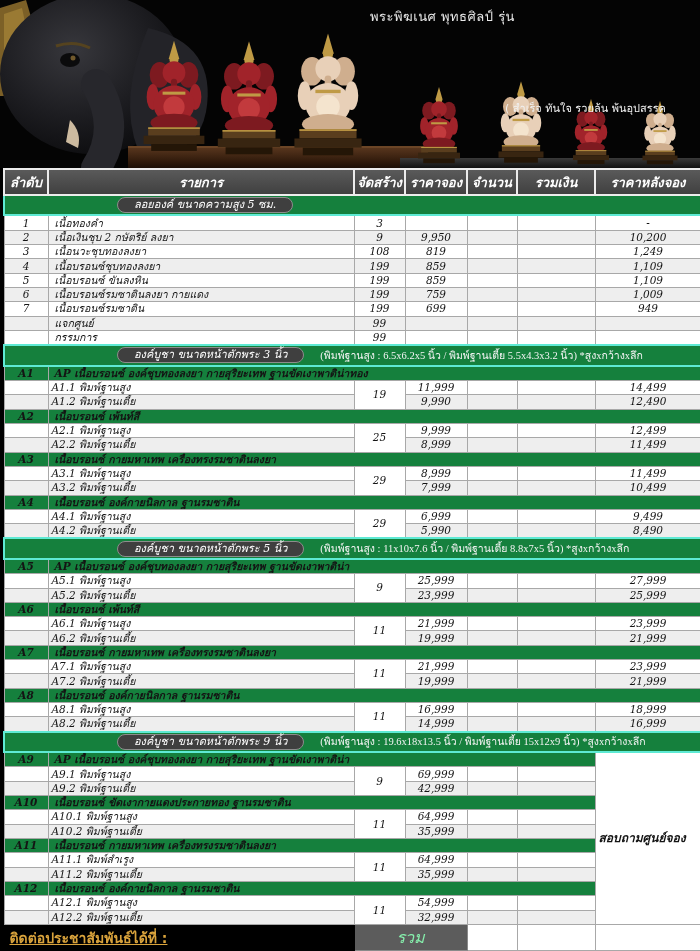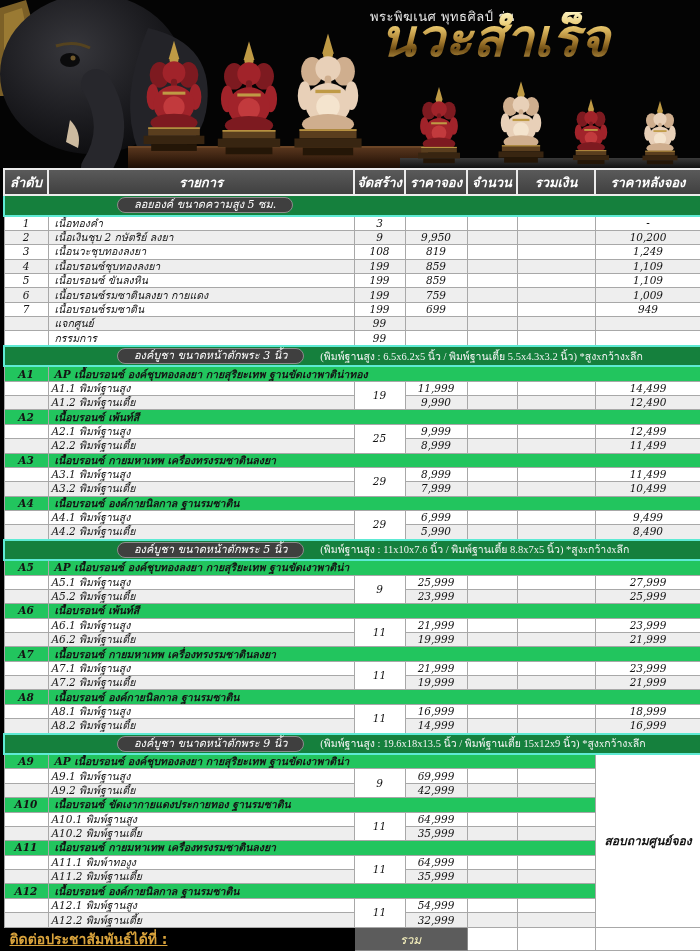--- a/index.html
+++ b/index.html
@@ -25,34 +25,34 @@
   thead th{height:24px;background:linear-gradient(180deg,#5a5a5a,#404040);color:#fff;
     font-family:"DejaVu Serif",serif;font-style:italic;font-weight:bold;font-size:13px;
     border:2px solid #ececec;padding:0;margin-top:8px;}
   tbody td{border:1px solid #a8a8a8;background:#fff;color:#141414;
     font-family:"DejaVu Serif",serif;font-style:italic;font-size:10.5px;line-height:1.05;
     height:13px;padding:0 3px;overflow:hidden;white-space:nowrap;}
   td.name{text-align:left;padding-left:6px;}
   td.sub-name{text-align:left;}
   td.no,td.num{text-align:center;}
   tr.tint td{background:#eeeeee;}
-  tr.grp td{background:#22c55e;font-weight:700;}
+  tr.grp td{background:#15803d;font-weight:700;}
   tr.grp td.ask-cell{background:#fff;font-weight:700;}
   tr.sec td{background:#15803d;border:2px solid #5eead4;height:18px;padding-left:112px;
     font-style:normal;}
   .pill{display:inline-block;background:#3f3f3f;border:1px solid #8d8d8d;border-radius:9px;
     padding:0 16px;color:#fff;font-family:"DejaVu Serif",serif;font-style:italic;font-size:11px;
     line-height:14px;vertical-align:middle;}
   .secnote{color:#f4f4f4;font-family:Liberation Serif, serif;font-size:10.5px;margin-left:16px;vertical-align:middle;}
-  td.ask-cell{text-align:center;font-size:12px;font-weight:700;white-space:normal;}
+  td.ask-cell{text-align:left;font-size:12px;font-weight:700;white-space:normal;}
   tfoot td{height:19px;padding:0;}
   tfoot .contact{background:#000;border:1px solid #000;color:#d9a33c;font-family:"DejaVu Sans",sans-serif;
     font-weight:bold;font-size:14px;text-decoration:underline;padding-left:5px;text-align:left;margin-left:20px;}
-  tfoot .grand{background:#5c5c5c;border:1px solid #8a8a8a;color:#fef9c3;text-align:center;
-    font-family:"DejaVu Serif",serif;font-style:italic;font-size:12px;}
+  tfoot .grand{background:#5c5c5c;border:1px solid #8a8a8a;color:#86efac;text-align:center;
+    font-family:"DejaVu Serif",serif;font-style:italic;font-size:16px;}
   tfoot .blank{background:#fff;border:1px solid #a8a8a8;}
 </style>
 </head>
 <body>
 
 <div class="hero">
   <svg width="250" height="168" viewBox="0 0 250 168" style="position:absolute;left:0;top:0">
     <defs>
       <radialGradient id="hg" cx="40%" cy="35%" r="75%">
         <stop offset="0%" stop-color="#37373c"></stop>
@@ -194,21 +194,21 @@
           <circle cx="50" cy="89" r="14" fill="#f4e4ce"></circle>
           <rect x="35" y="69" width="30" height="4" fill="#bf9a45"></rect>
           <ellipse cx="50" cy="110" rx="31" ry="12" fill="#cfae8e"></ellipse>
           <rect x="16" y="116" width="68" height="11" fill="#5a3e1e"></rect>
           <rect x="10" y="127" width="80" height="11" fill="#382511"></rect>
           <rect x="20" y="138" width="60" height="9" fill="#241607"></rect>
           <rect x="16" y="116" width="68" height="2" fill="#bf9a45"></rect>
         </svg></div>
     </div>
   <div class="kicker">พระพิฆเนศ พุทธศิลป์ รุ่น</div>
-  <div class="title">นวะสำเร็จ</div>
+  <div class="subtitle">( สำเร็จ ทันใจ รวยล้น พ้นอุปสรรค</div>
 </div>
 
 <div class="table-wrap">
   <table>
     <colgroup>
       <col style="width:44px">
         <col style="width:306px">
         <col style="width:51px">
       <col style="width:62px">
         <col style="width:50px">
@@ -526,21 +526,21 @@
           <td class="num">35,999</td>
           <td class="num"></td>
           <td class="num"></td>
         </tr>
         <tr class="grp">
           <td class="no">A11</td>
           <td class="name" colspan="5">เนื้อบรอนซ์ กายมหาเทพ เครื่องทรงรมซาตินลงยา</td>
         </tr>
         <tr>
           <td class="no"></td>
-          <td class="sub-name">A11.1 พิมพ์าทองูง</td>
+          <td class="sub-name">A11.1 พิมพ์สำเรูง</td>
           <td class="num" rowspan="2">11</td>
           <td class="num">64,999</td>
           <td class="num"></td>
           <td class="num"></td>
         </tr>
         <tr class="tint">
           <td class="no"></td>
           <td class="sub-name">A11.2 พิมพ์ฐานเตี้ย</td>
           <td class="num">35,999</td>
           <td class="num"></td>

